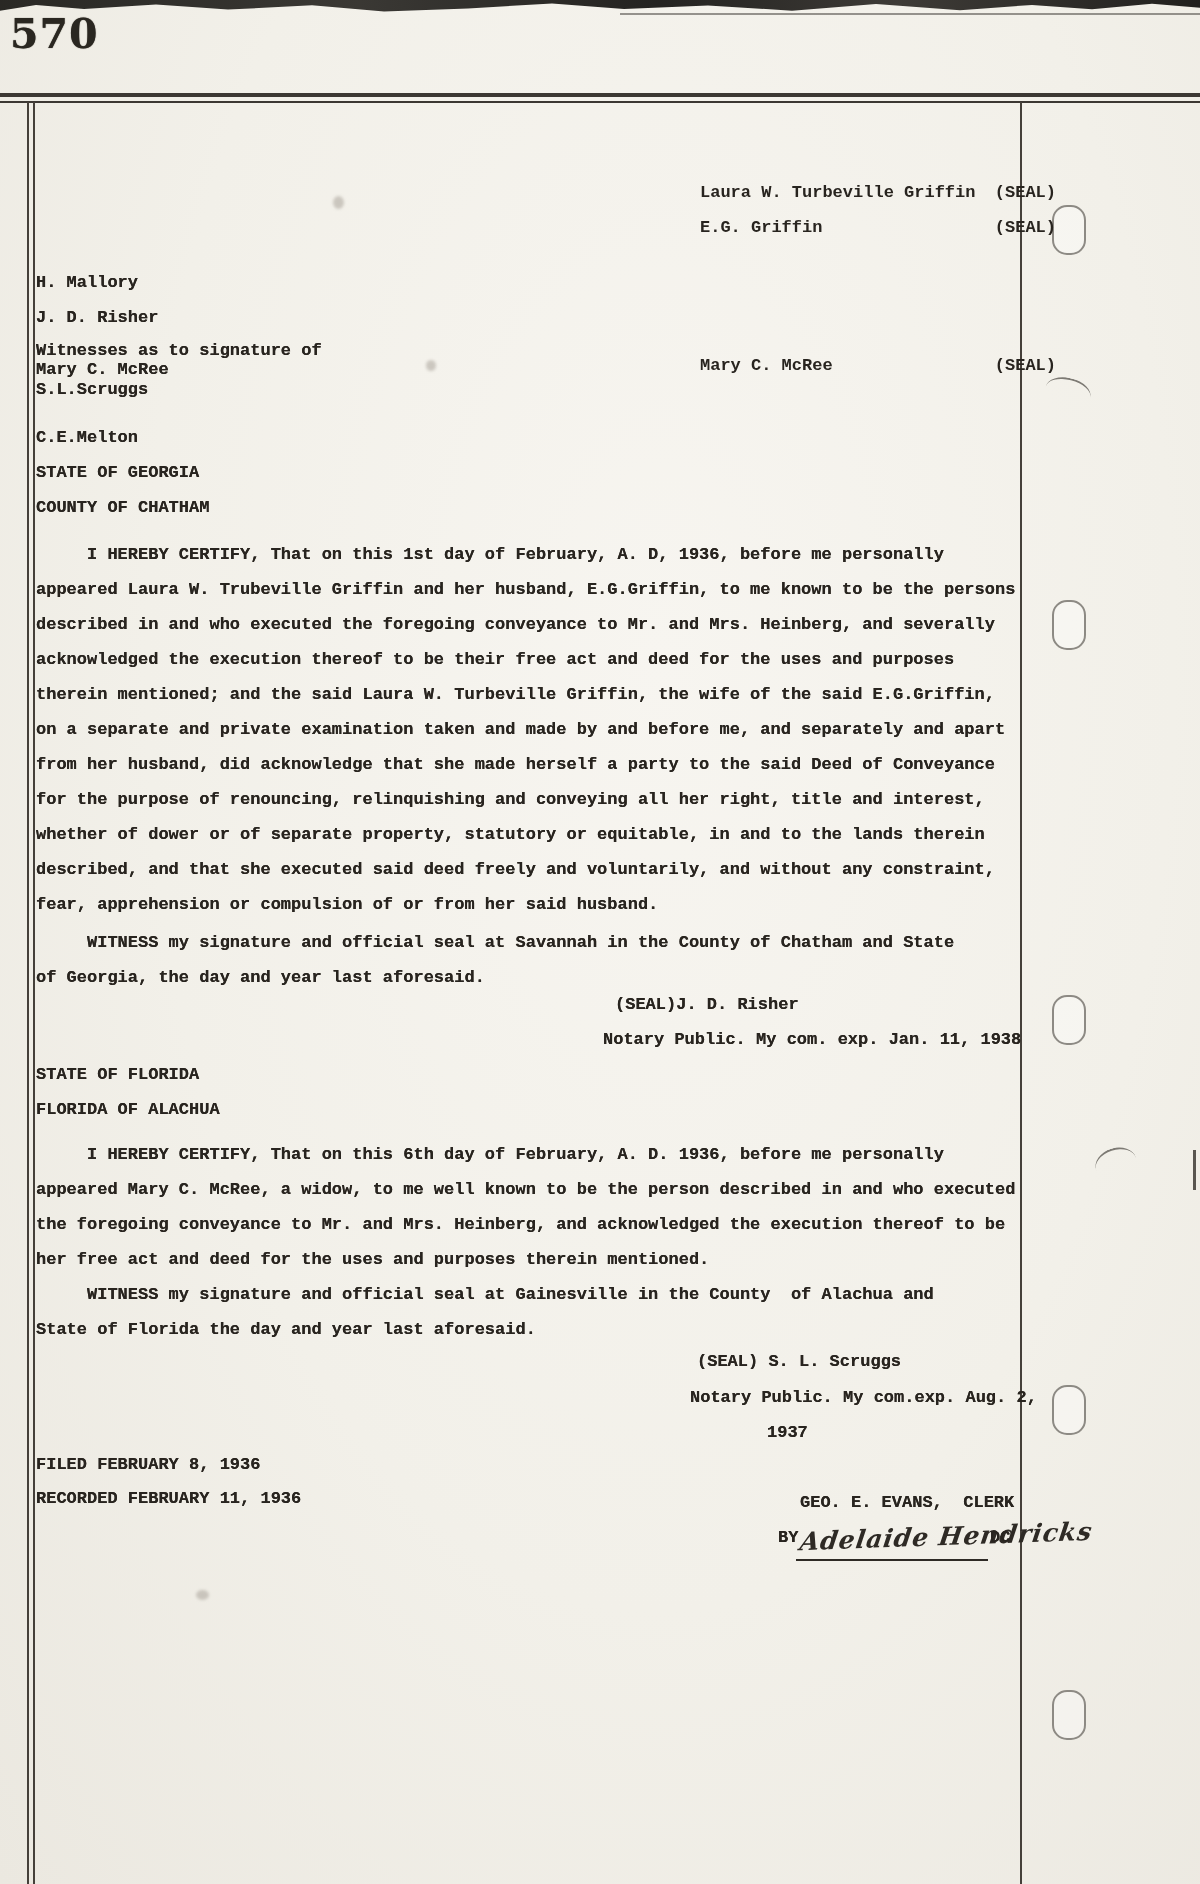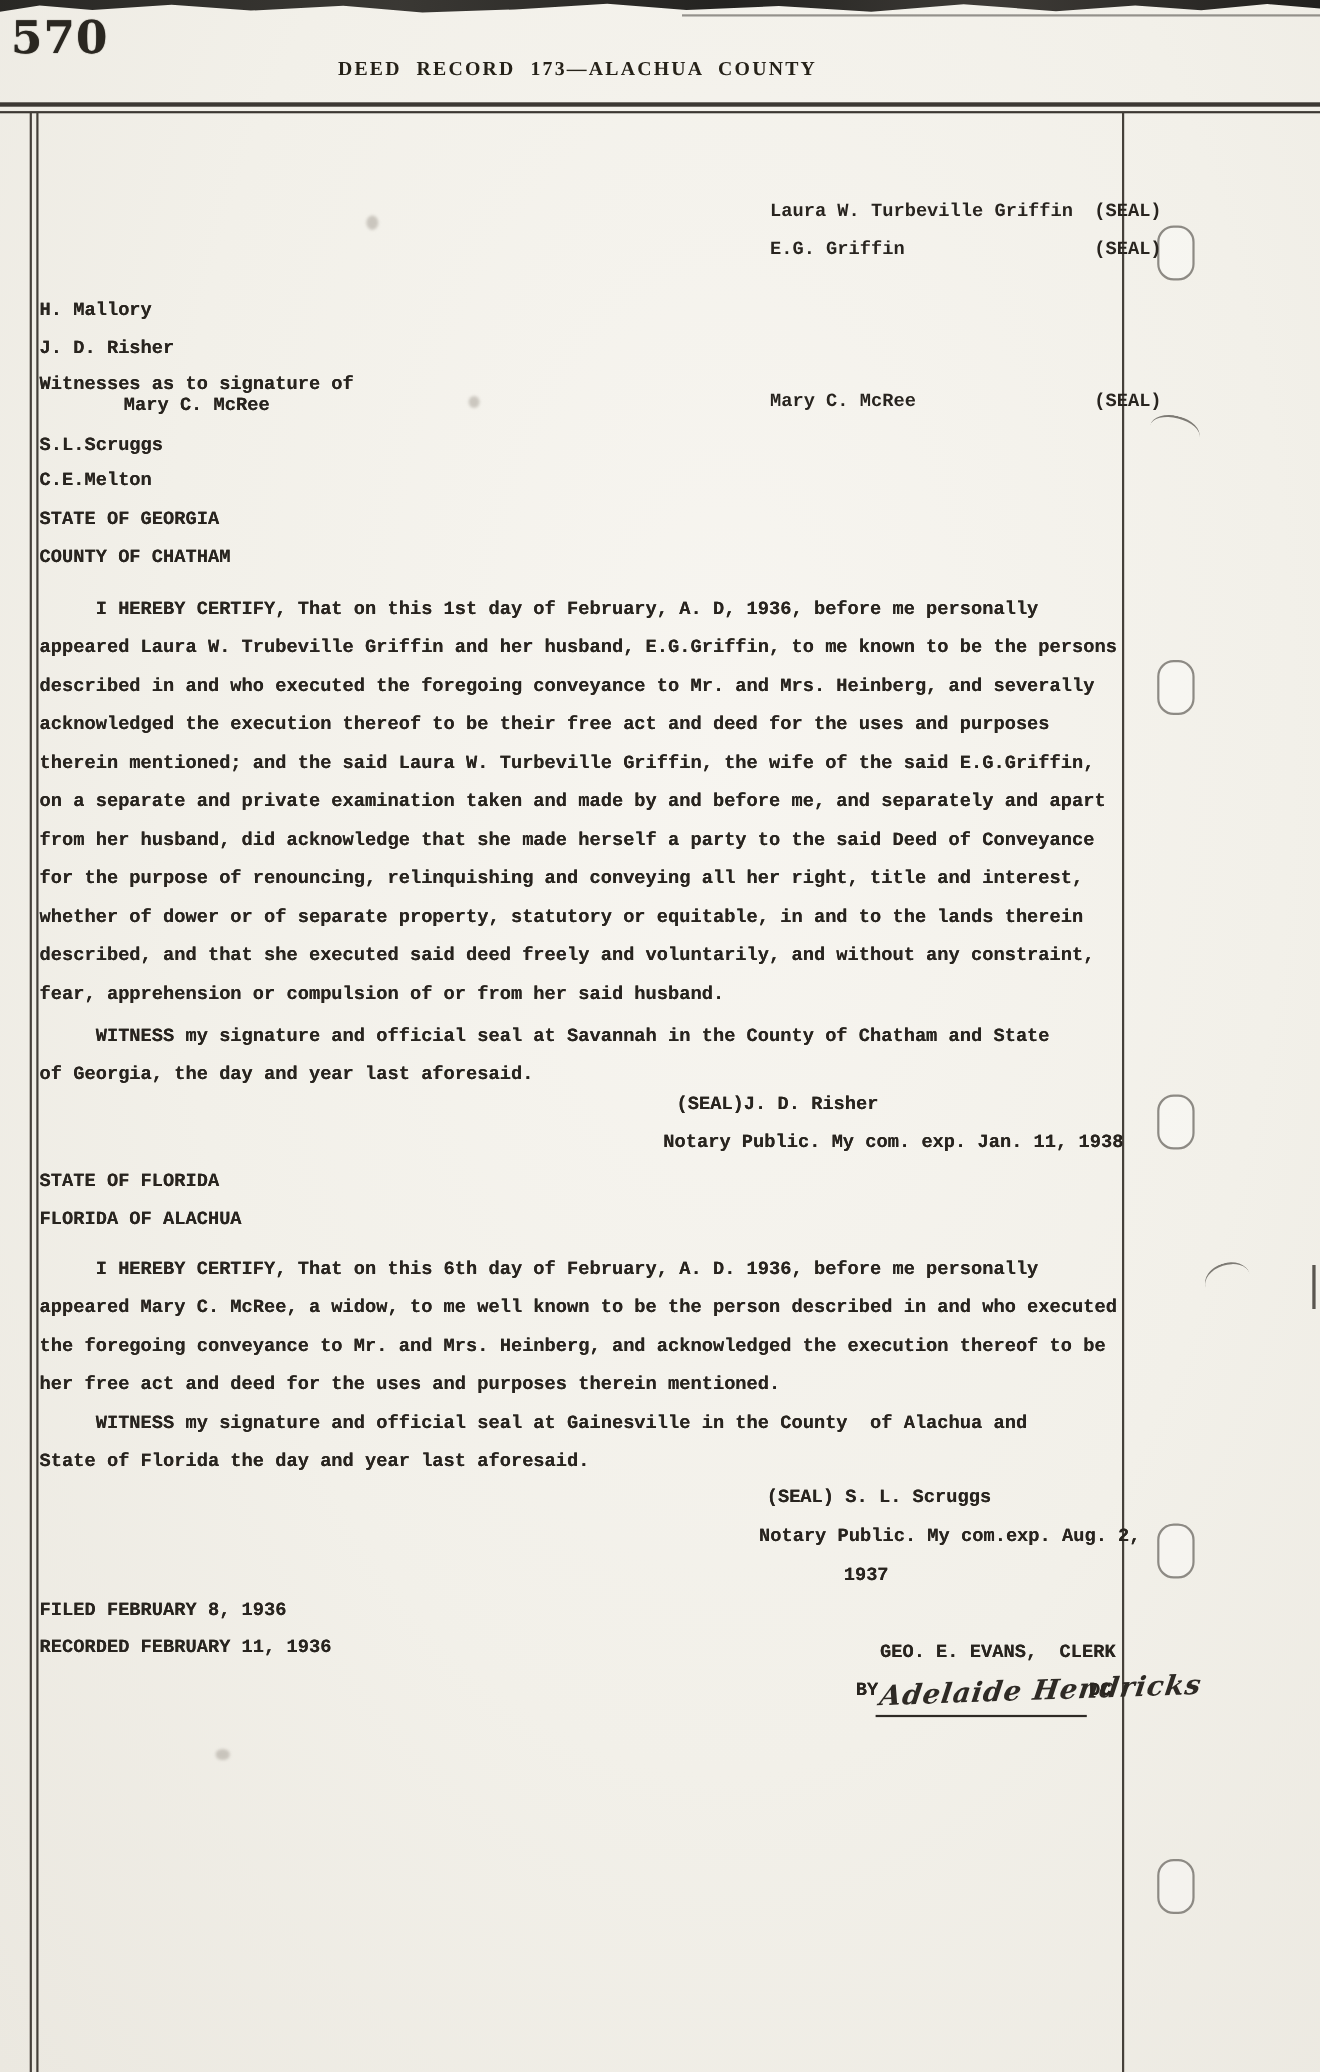--- a/index.html
+++ b/index.html
@@ -78,21 +78,20 @@
 </style>
 </head>
 <body>
 
 <div class="page">
 
   <div class="torn"></div>
   <div class="abs" style="left:620px;top:13px;width:580px;height:2px;background:#55524c;opacity:.6;"></div>
 
   <div class="pageno">570</div>
-  <div class="header">DEED RECORD 173—ALACHUA COUNTY</div>
 
   <div class="hrule" style="top:93px;height:3.5px;"></div>
   <div class="hrule" style="top:101px;height:1.5px;"></div>
   <div class="vrule" style="left:27px;top:102px;width:2px;height:1782px;"></div>
   <div class="vrule" style="left:33px;top:102px;width:1.5px;height:1782px;"></div>
   <div class="vrule" style="left:1020px;top:102px;width:2px;height:1782px;"></div>
 
   <div class="punch" style="top:205px;"></div>
   <div class="punch" style="top:600px;"></div>
   <div class="punch" style="top:995px;"></div>
@@ -114,23 +113,23 @@
     <span class="tw-cell">E.G. Griffin</span>
     <span class="tw-cell">(SEAL)</span>
   </div>
   <div class="sigrow" style="top:356px;">
     <span class="tw-cell">Mary C. McRee</span>
     <span class="tw-cell">(SEAL)</span>
   </div>
 
   <div class="tw" style="left:36px;top:273px;">H. Mallory</div>
   <div class="tw" style="left:36px;top:308px;">J. D. Risher</div>
-  <div class="tw tight" style="left:36px;top:341px;text-align:center;">Witnesses as to signature of
+  <div class="tw tight" style="left:36px;top:341px;">Witnesses as to signature of
 Mary C. McRee</div>
-  <div class="tw" style="left:36px;top:396px;font-family:Liberation Mono, monospace;">S.L.Scruggs</div>
+  <div class="tw" style="left:36px;top:380px;font-family:Liberation Mono, monospace;">S.L.Scruggs</div>
   <div class="tw" style="left:36px;top:428px;">C.E.Melton</div>
 
   <div class="tw" style="left:36px;top:463px;">STATE OF GEORGIA</div>
   <div class="tw" style="left:36px;top:498px;">COUNTY OF CHATHAM</div>
   <div class="tw block" style="left:36px;top:537px;">     I HEREBY CERTIFY, That on this 1st day of February, A. D, 1936, before me personally
 appeared Laura W. Trubeville Griffin and her husband, E.G.Griffin, to me known to be the persons
 described in and who executed the foregoing conveyance to Mr. and Mrs. Heinberg, and severally
 acknowledged the execution thereof to be their free act and deed for the uses and purposes
 therein mentioned; and the said Laura W. Turbeville Griffin, the wife of the said E.G.Griffin,
 on a separate and private examination taken and made by and before me, and separately and apart

